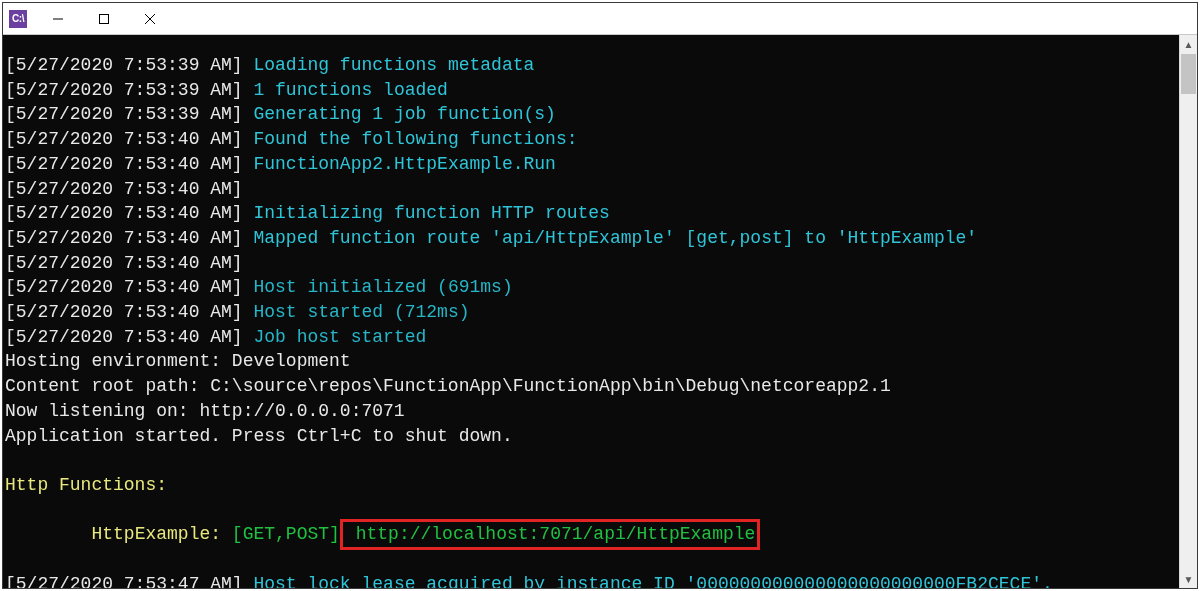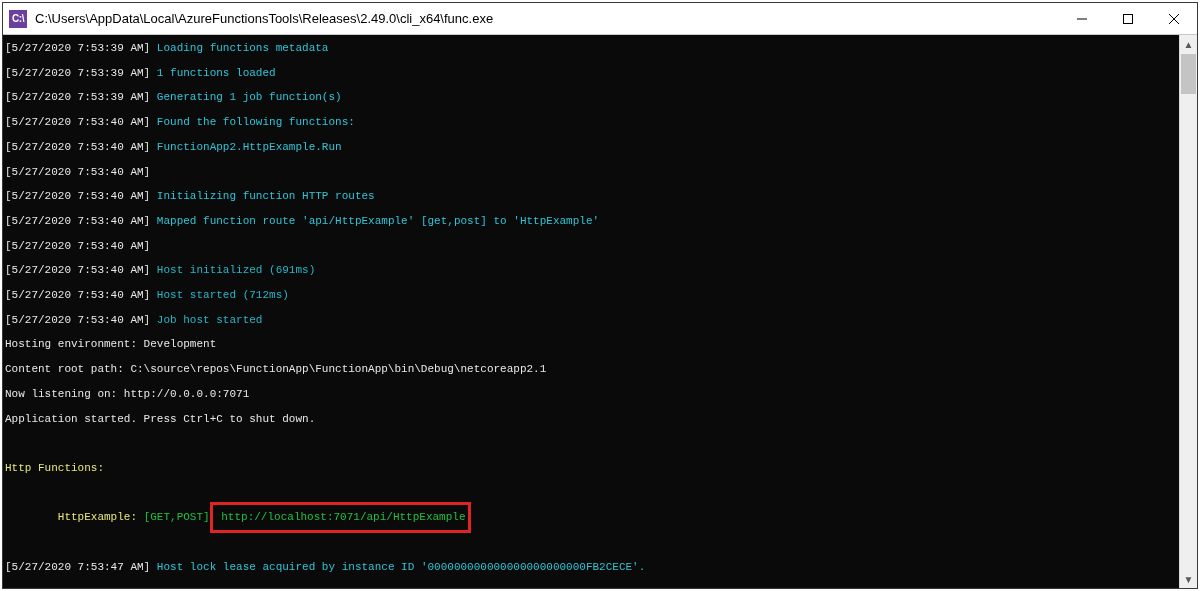--- a/index.html
+++ b/index.html
@@ -67,25 +67,25 @@
   .client {
     flex: 1;
     display: flex;
     background: #0a0a0a;
     overflow: hidden;
   }
   .console {
     flex: 1;
     background: #0a0a0a;
     font-family: "Consolas", "Courier New", monospace;
-    font-size: 11px;
+    font-size: 18px;
     line-height: 24.7px;
     color: #e8e8e8;
     white-space: pre;
-    padding: 1px 2px;
+    padding: 18px 2px;
     overflow: hidden;
   }
   .ts { color: #e8e8e8; }
   .cyan { color: #2fc5d8; }
   .cyan-dim { color: #26b6c8; }
   .yellow { color: #e8e87d; }
   .green { color: #20c040; }
   .hl-box {
     border: 3px solid #e02424;
     padding: 0 2px;
@@ -117,21 +117,20 @@
     height: 40px;
     background: #c4c4c4;
   }
 </style>
 </head>
 <body>
 
 <div class="window">
   <div class="titlebar">
     <div class="app-icon">C:\</div>
-    <div class="title-text">C:\Users\AppData\Local\AzureFunctionsTools\Releases\2.49.0\cli_x64\func.exe</div>
     <div class="win-controls">
       <div class="win-btn">
         <svg viewBox="0 0 12 12">
             <line x1="1" y1="6" x2="11" y2="6"></line>
           </svg>
       </div>
       <div class="win-btn">
         <svg viewBox="0 0 12 12">
             <rect x="1.5" y="1.5" width="9" height="9"></rect>
           </svg>

